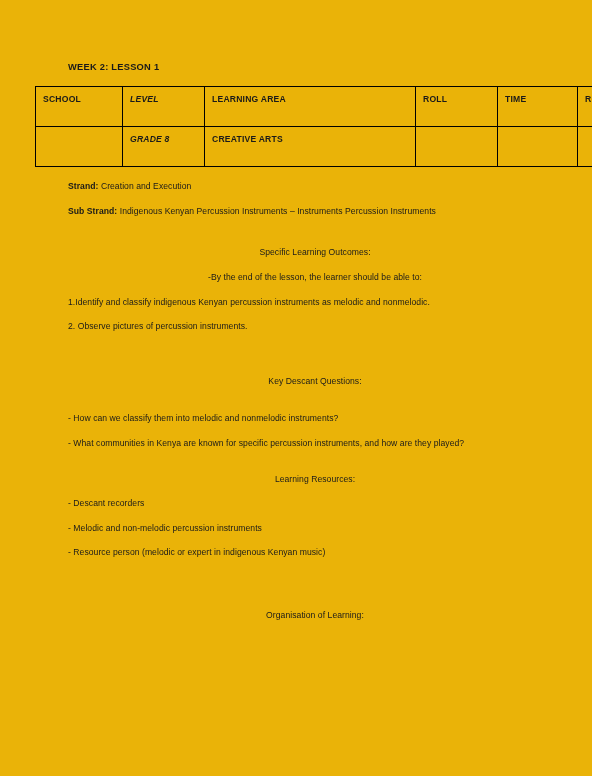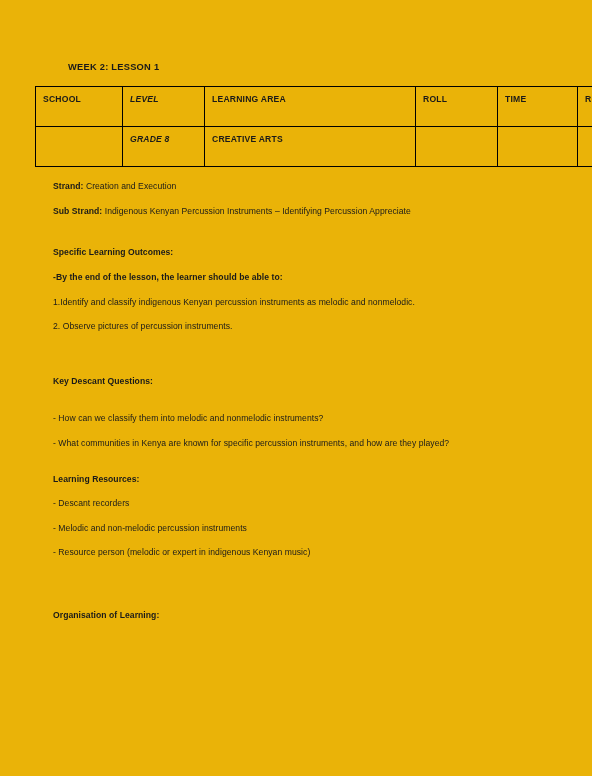--- a/index.html
+++ b/index.html
@@ -61,38 +61,38 @@
   }
   .col-school  { width: 72px; }
   .col-level   { width: 67px; font-style: italic; }
   .col-area    { width: 196px; margin-left: 32px; }
   .col-date    { width: 67px; }
   .col-time    { width: 65px; }
   .col-roll    { width: 60px; }
 
   
   .body-block {
-    margin-left: 18px;
+    margin-left: 33px;
     margin-top: 14px;
   }
 
   p.line {
     margin: 0 0 0 0;
     font-size: 8.6px;
     line-height: 1.35;
     letter-spacing: 0.05px;
   }
 
   .gap-sm { height: 13px; }
   .gap-md { height: 24px; }
   .gap-lg { height: 30px; }
   .gap-xl { height: 38px; }
 
   .lbl { font-weight: bold; }
-  .heading { font-weight: bold; }
+  .heading { font-weight: normal; text-align: center; }
 
   .wrapline {
     max-width: 455px;
   }
 </style>
 </head>
 <body>
 
 <div class="page">
   <div class="content">
@@ -119,21 +119,21 @@
         </tr>
       </tbody>
     </table>
 
     <div class="body-block">
 
       <p class="line"><span class="lbl">Strand:</span><span> Creation and Execution</span></p>
 
       <div class="gap-sm"></div>
 
-      <p class="line wrapline"><span class="lbl">Sub Strand:</span><span> Indigenous Kenyan Percussion Instruments – Identifying Percussion Appreciate</span></p>
+      <p class="line wrapline"><span class="lbl">Sub Strand:</span><span> Indigenous Kenyan Percussion Instruments – Instruments Percussion Instruments</span></p>
 
       <div class="gap-lg"></div>
 
       <p class="line heading">Specific Learning Outcomes:</p>
 
       <div class="gap-sm"></div>
 
       <p class="line heading">-By the end of the lesson, the learner should be able to:</p>
 
       <div class="gap-sm"></div>

